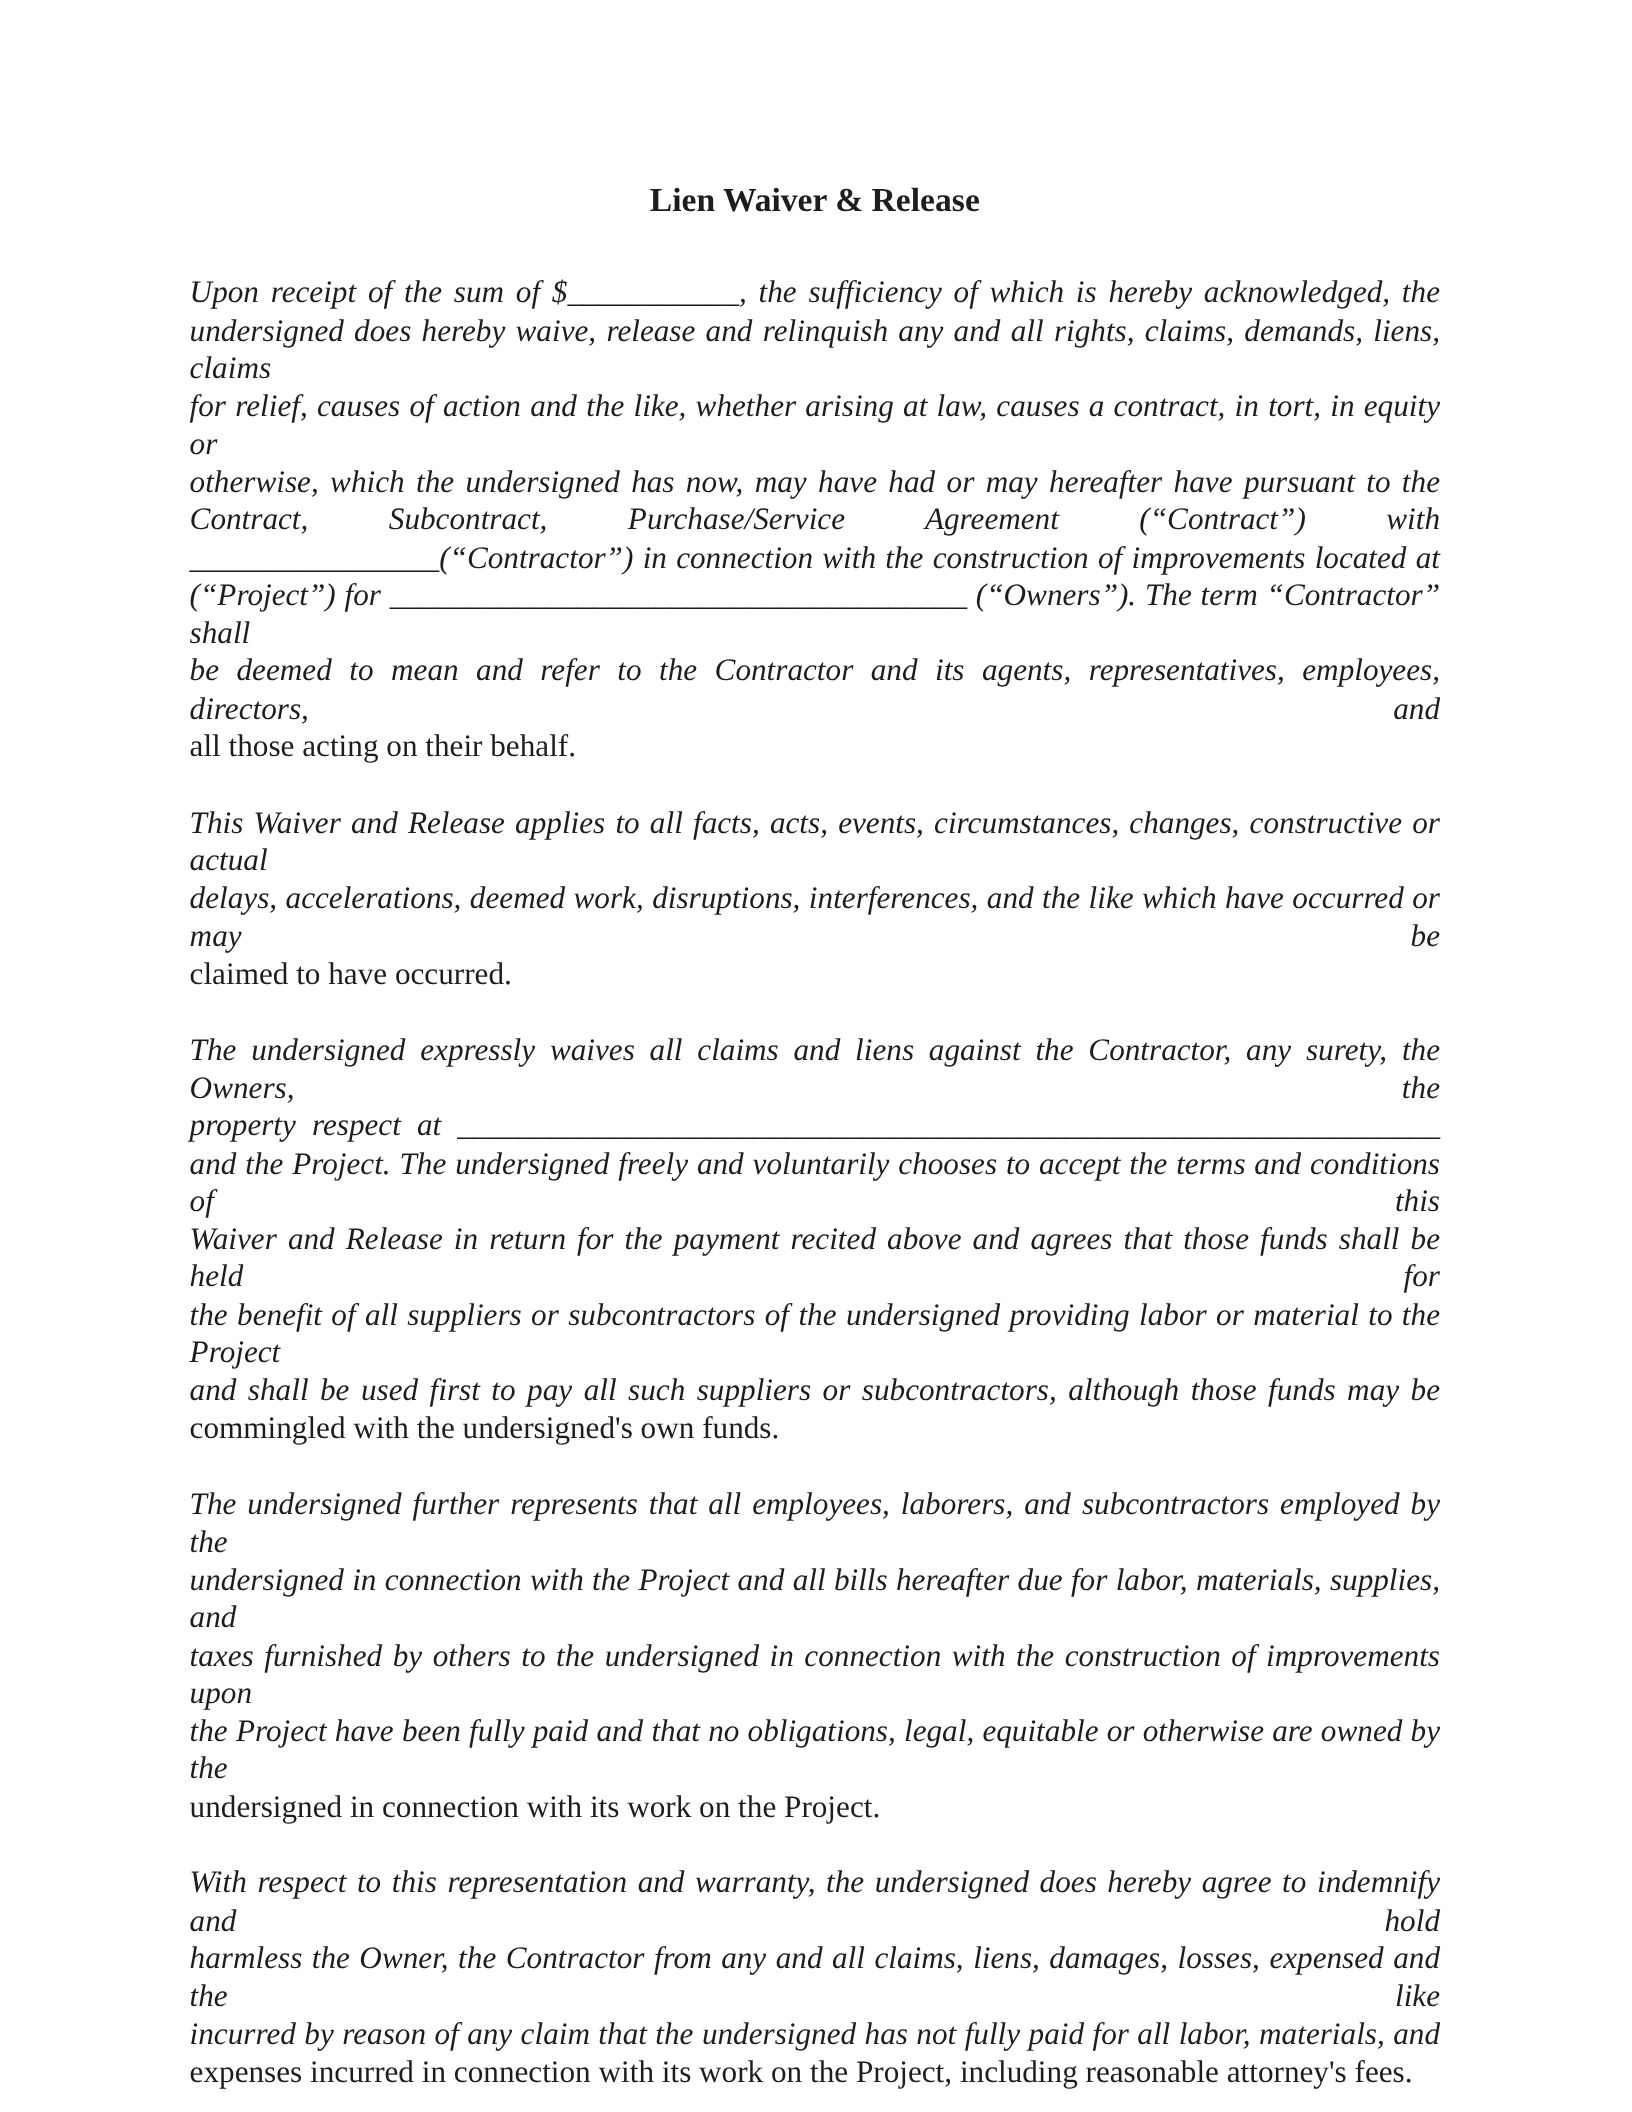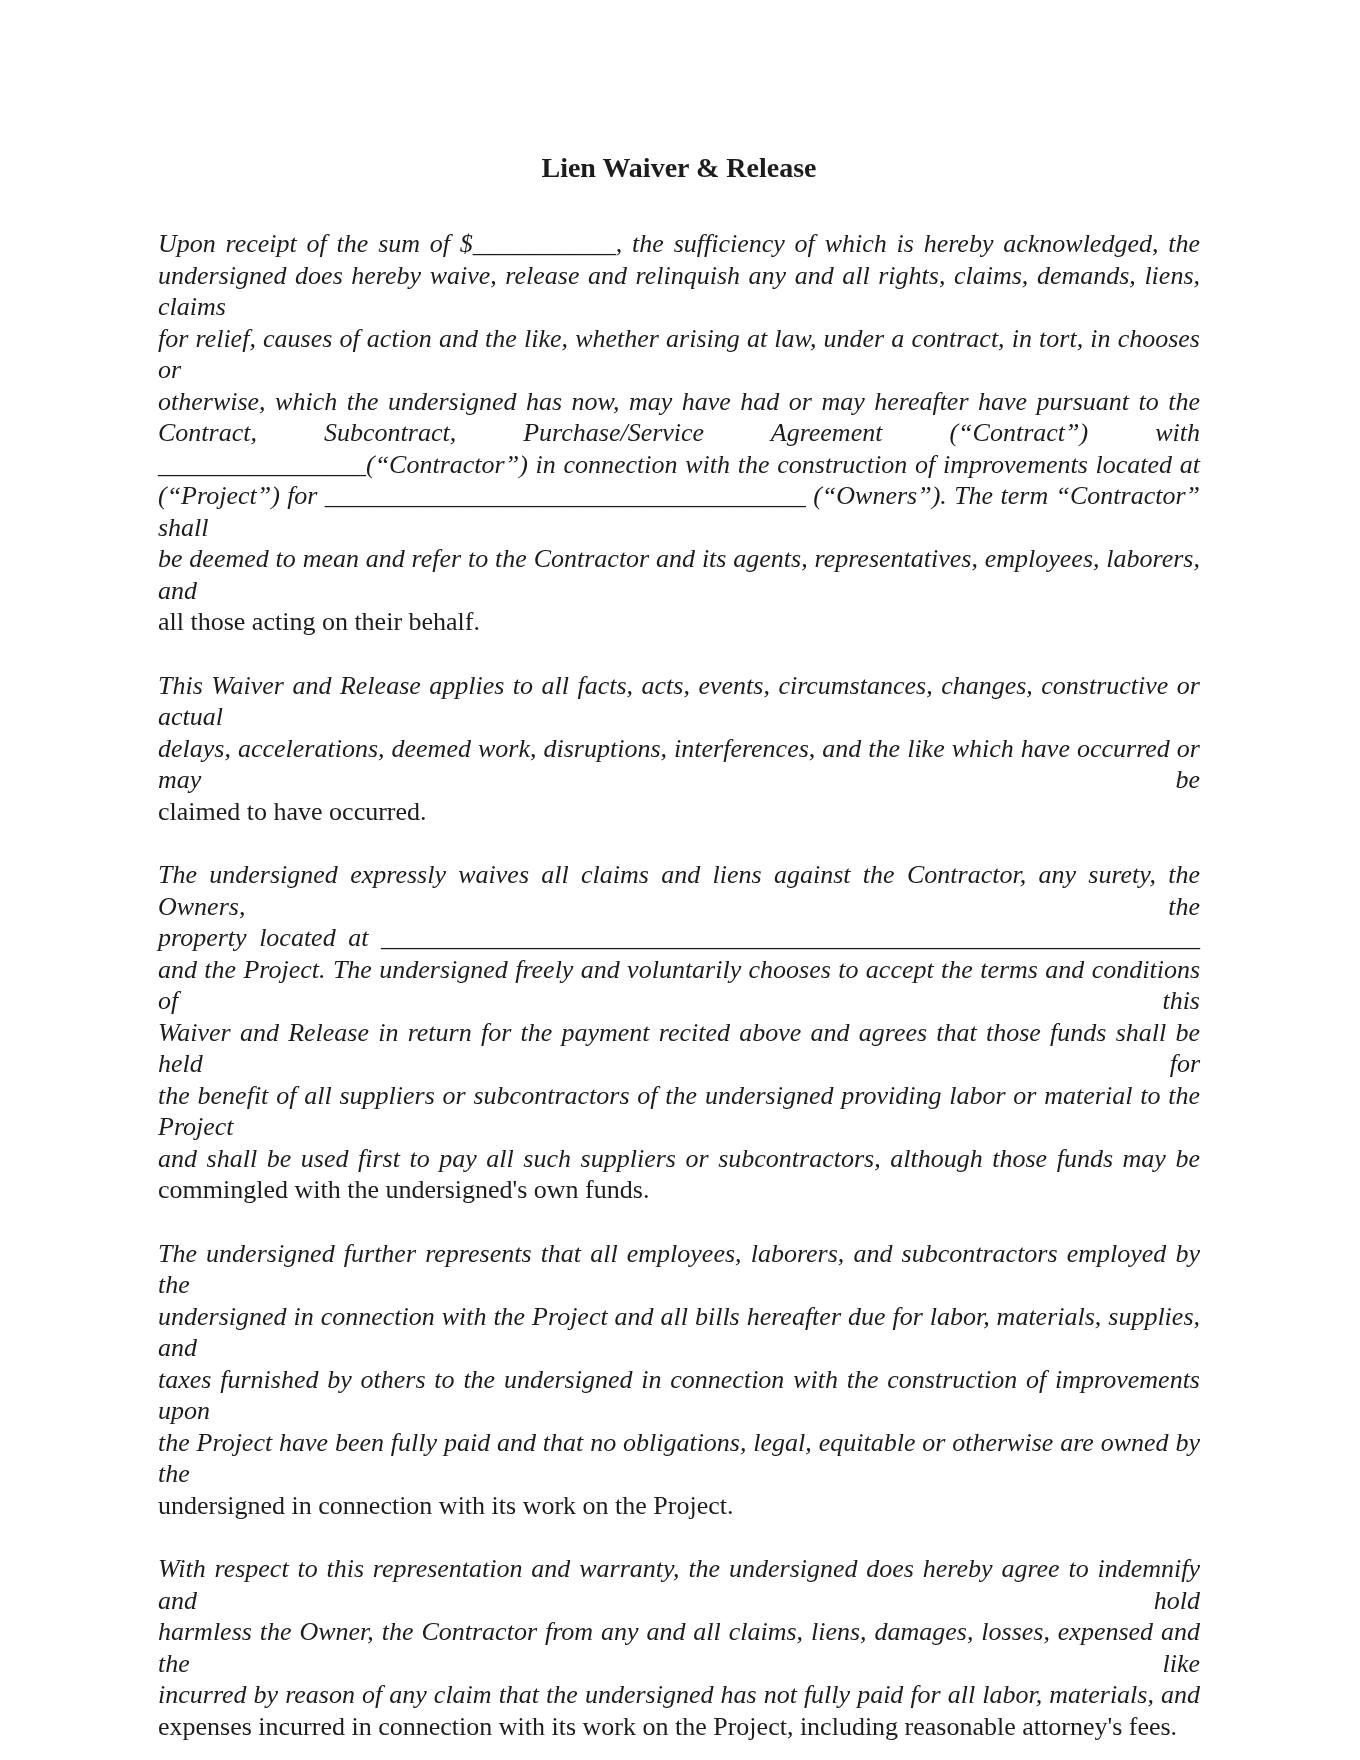--- a/index.html
+++ b/index.html
@@ -57,36 +57,36 @@
 </head>
 <body>
 
 <div class="page" style="--page-bg: #ffffff; --text-color: #1d1d1d;">
   <div class="content">
     <h1 class="doc-title">Lien Waiver &amp; Release</h1>
     <div id="doc-body">
         <div class="para">
           <div class="line jl">Upon receipt of the sum of $___________, the sufficiency of which is hereby acknowledged, the</div>
           <div class="line jl">undersigned does hereby waive, release and relinquish any and all rights, claims, demands, liens, claims</div>
-          <div class="line jl">for relief, causes of action and the like, whether arising at law, under a contract, in tort, in chooses or</div>
+          <div class="line jl">for relief, causes of action and the like, whether arising at law, causes a contract, in tort, in equity or</div>
           <div class="line jl">otherwise, which the undersigned has now, may have had or may hereafter have pursuant to the</div>
           <div class="line jl">Contract, Subcontract, Purchase/Service Agreement (“Contract”) with</div>
           <div class="line jl">________________(“Contractor”) in connection with the construction of improvements located at</div>
           <div class="line jl">(“Project”) for _____________________________________ (“Owners”). The term “Contractor” shall</div>
-          <div class="line jl">be deemed to mean and refer to the Contractor and its agents, representatives, employees, laborers, and</div>
+          <div class="line jl">be deemed to mean and refer to the Contractor and its agents, representatives, employees, directors, and</div>
           <div class="line">all those acting on their behalf.</div>
         </div>
         <div class="para">
           <div class="line jl">This Waiver and Release applies to all facts, acts, events, circumstances, changes, constructive or actual</div>
           <div class="line jl">delays, accelerations, deemed work, disruptions, interferences, and the like which have occurred or may be</div>
           <div class="line">claimed to have occurred.</div>
         </div>
         <div class="para">
           <div class="line jl">The undersigned expressly waives all claims and liens against the Contractor, any surety, the Owners, the</div>
-          <div class="line jl">property located at _______________________________________________________________</div>
+          <div class="line jl">property respect at _______________________________________________________________</div>
           <div class="line jl">and the Project. The undersigned freely and voluntarily chooses to accept the terms and conditions of this</div>
           <div class="line jl">Waiver and Release in return for the payment recited above and agrees that those funds shall be held for</div>
           <div class="line jl">the benefit of all suppliers or subcontractors of the undersigned providing labor or material to the Project</div>
           <div class="line jl">and shall be used first to pay all such suppliers or subcontractors, although those funds may be</div>
           <div class="line">commingled with the undersigned's own funds.</div>
         </div>
         <div class="para">
           <div class="line jl">The undersigned further represents that all employees, laborers, and subcontractors employed by the</div>
           <div class="line jl">undersigned in connection with the Project and all bills hereafter due for labor, materials, supplies, and</div>
           <div class="line jl">taxes furnished by others to the undersigned in connection with the construction of improvements upon</div>

